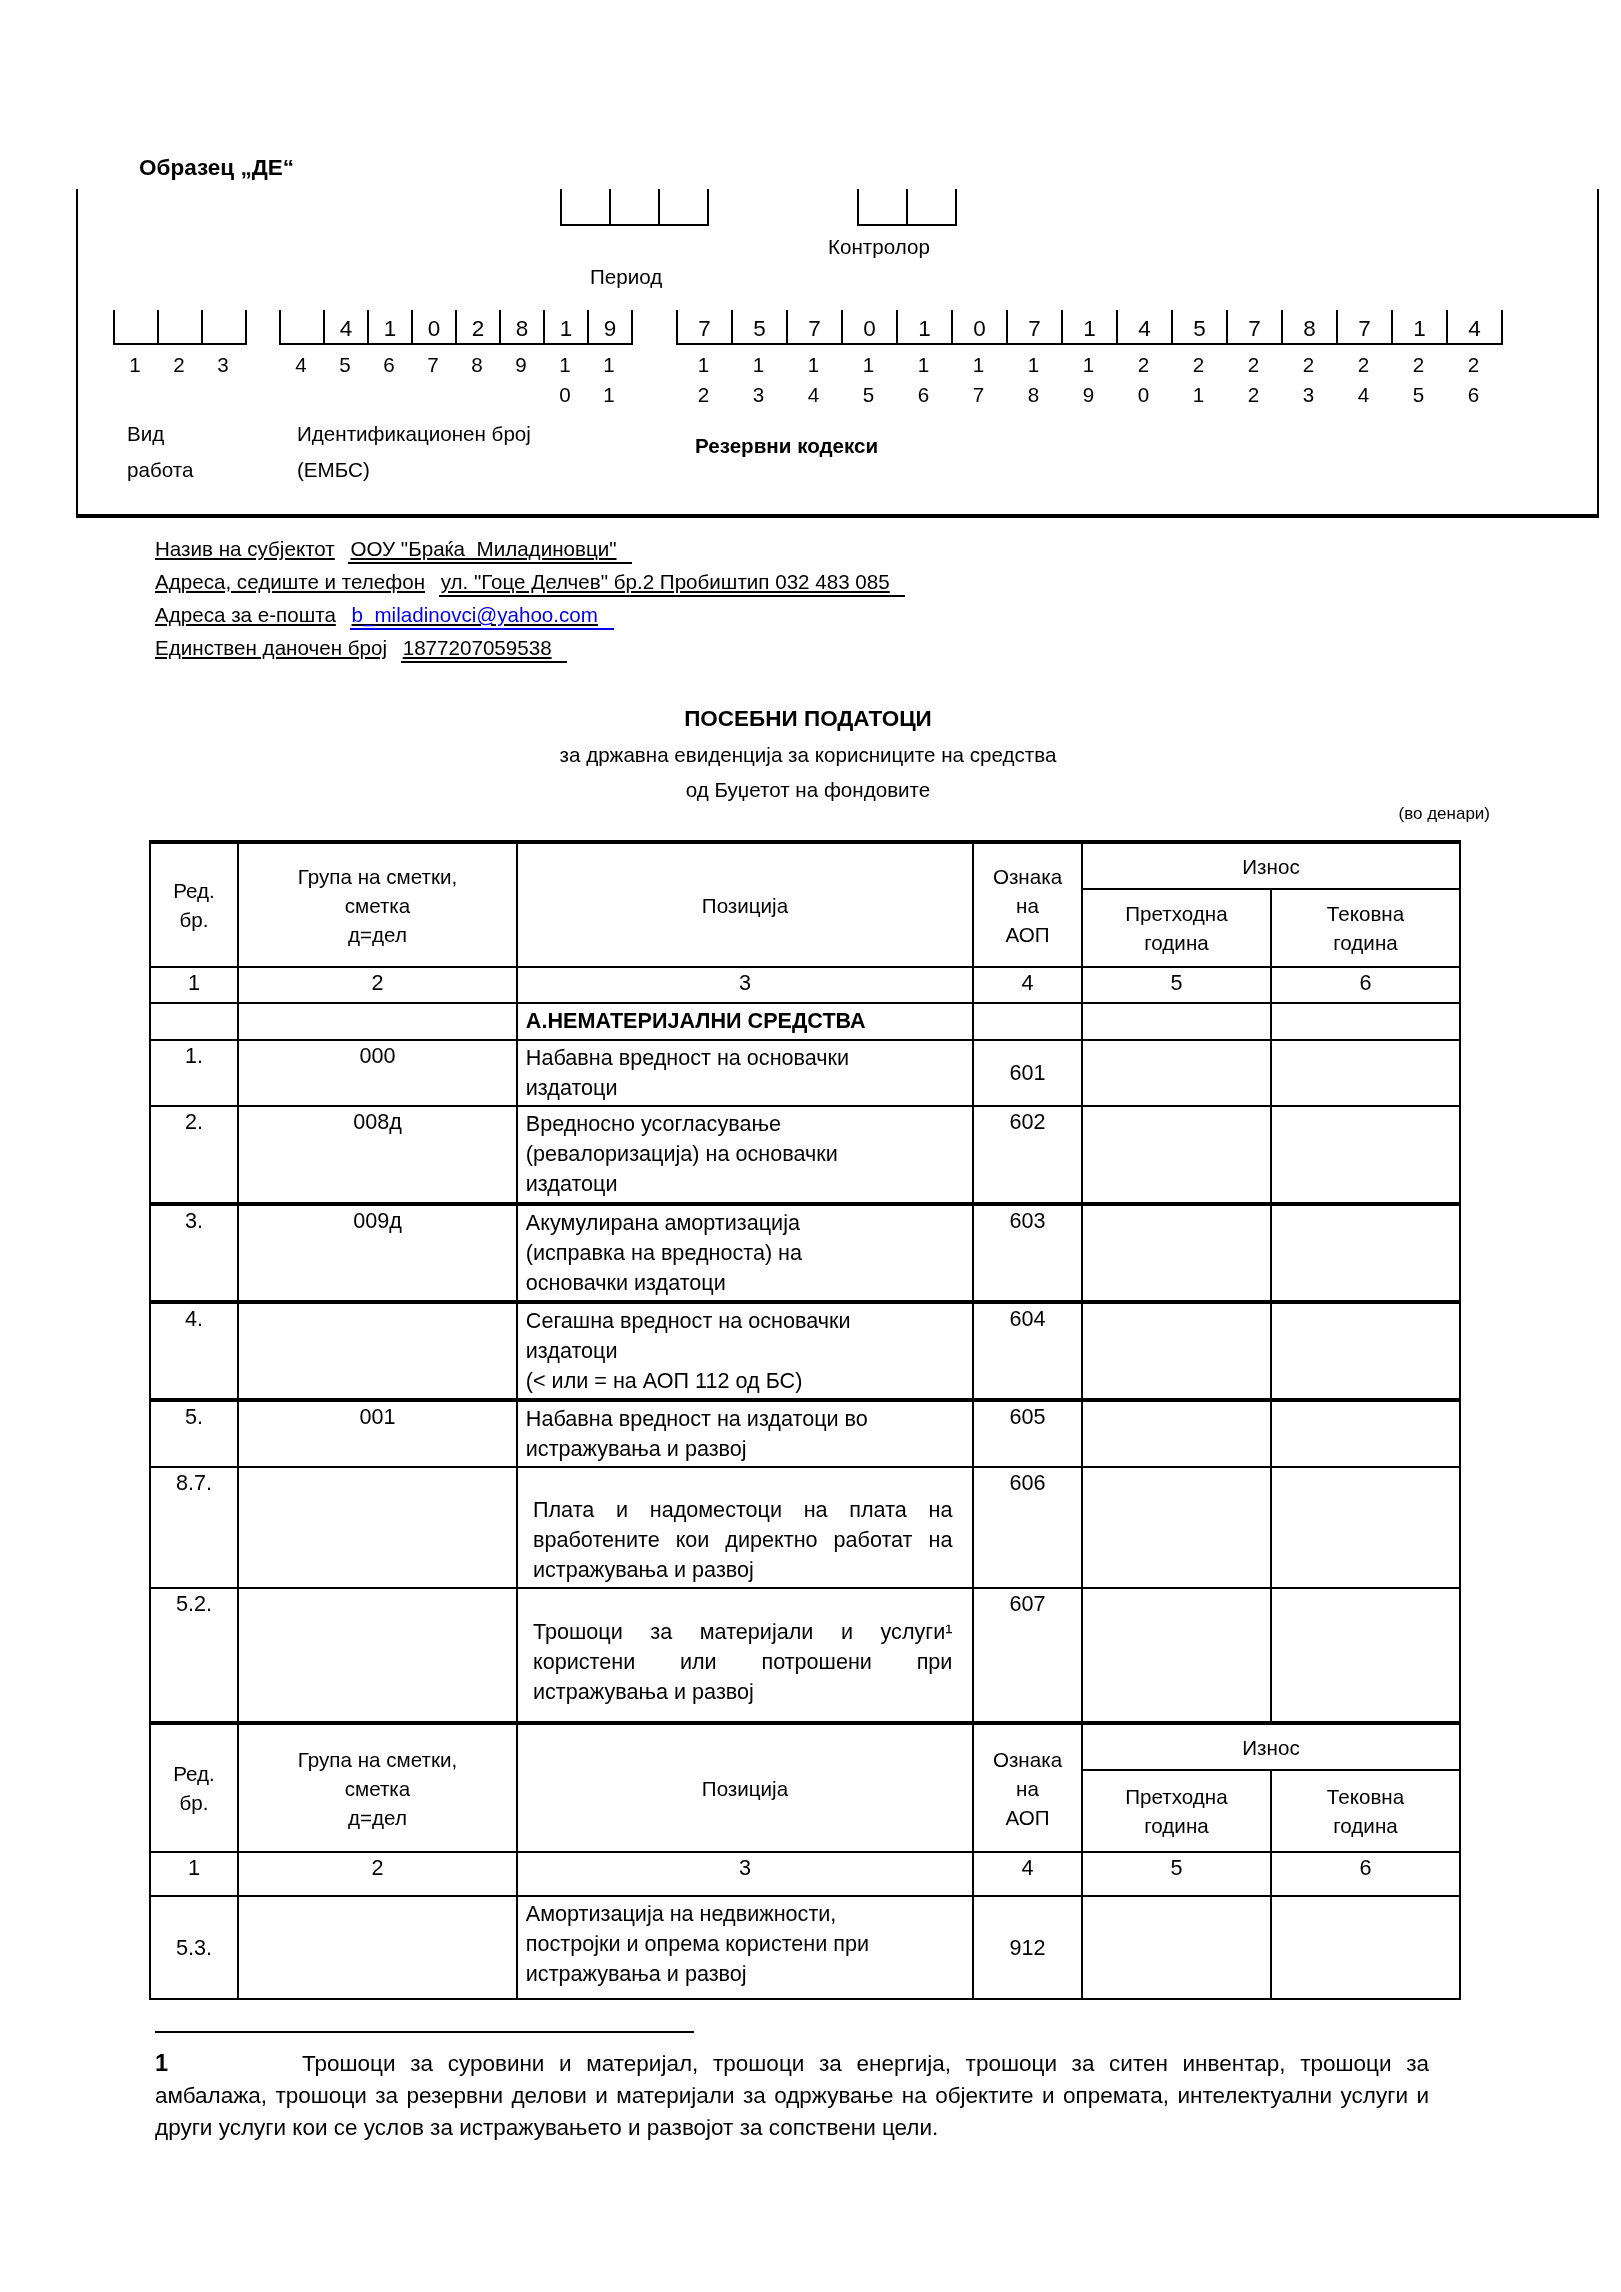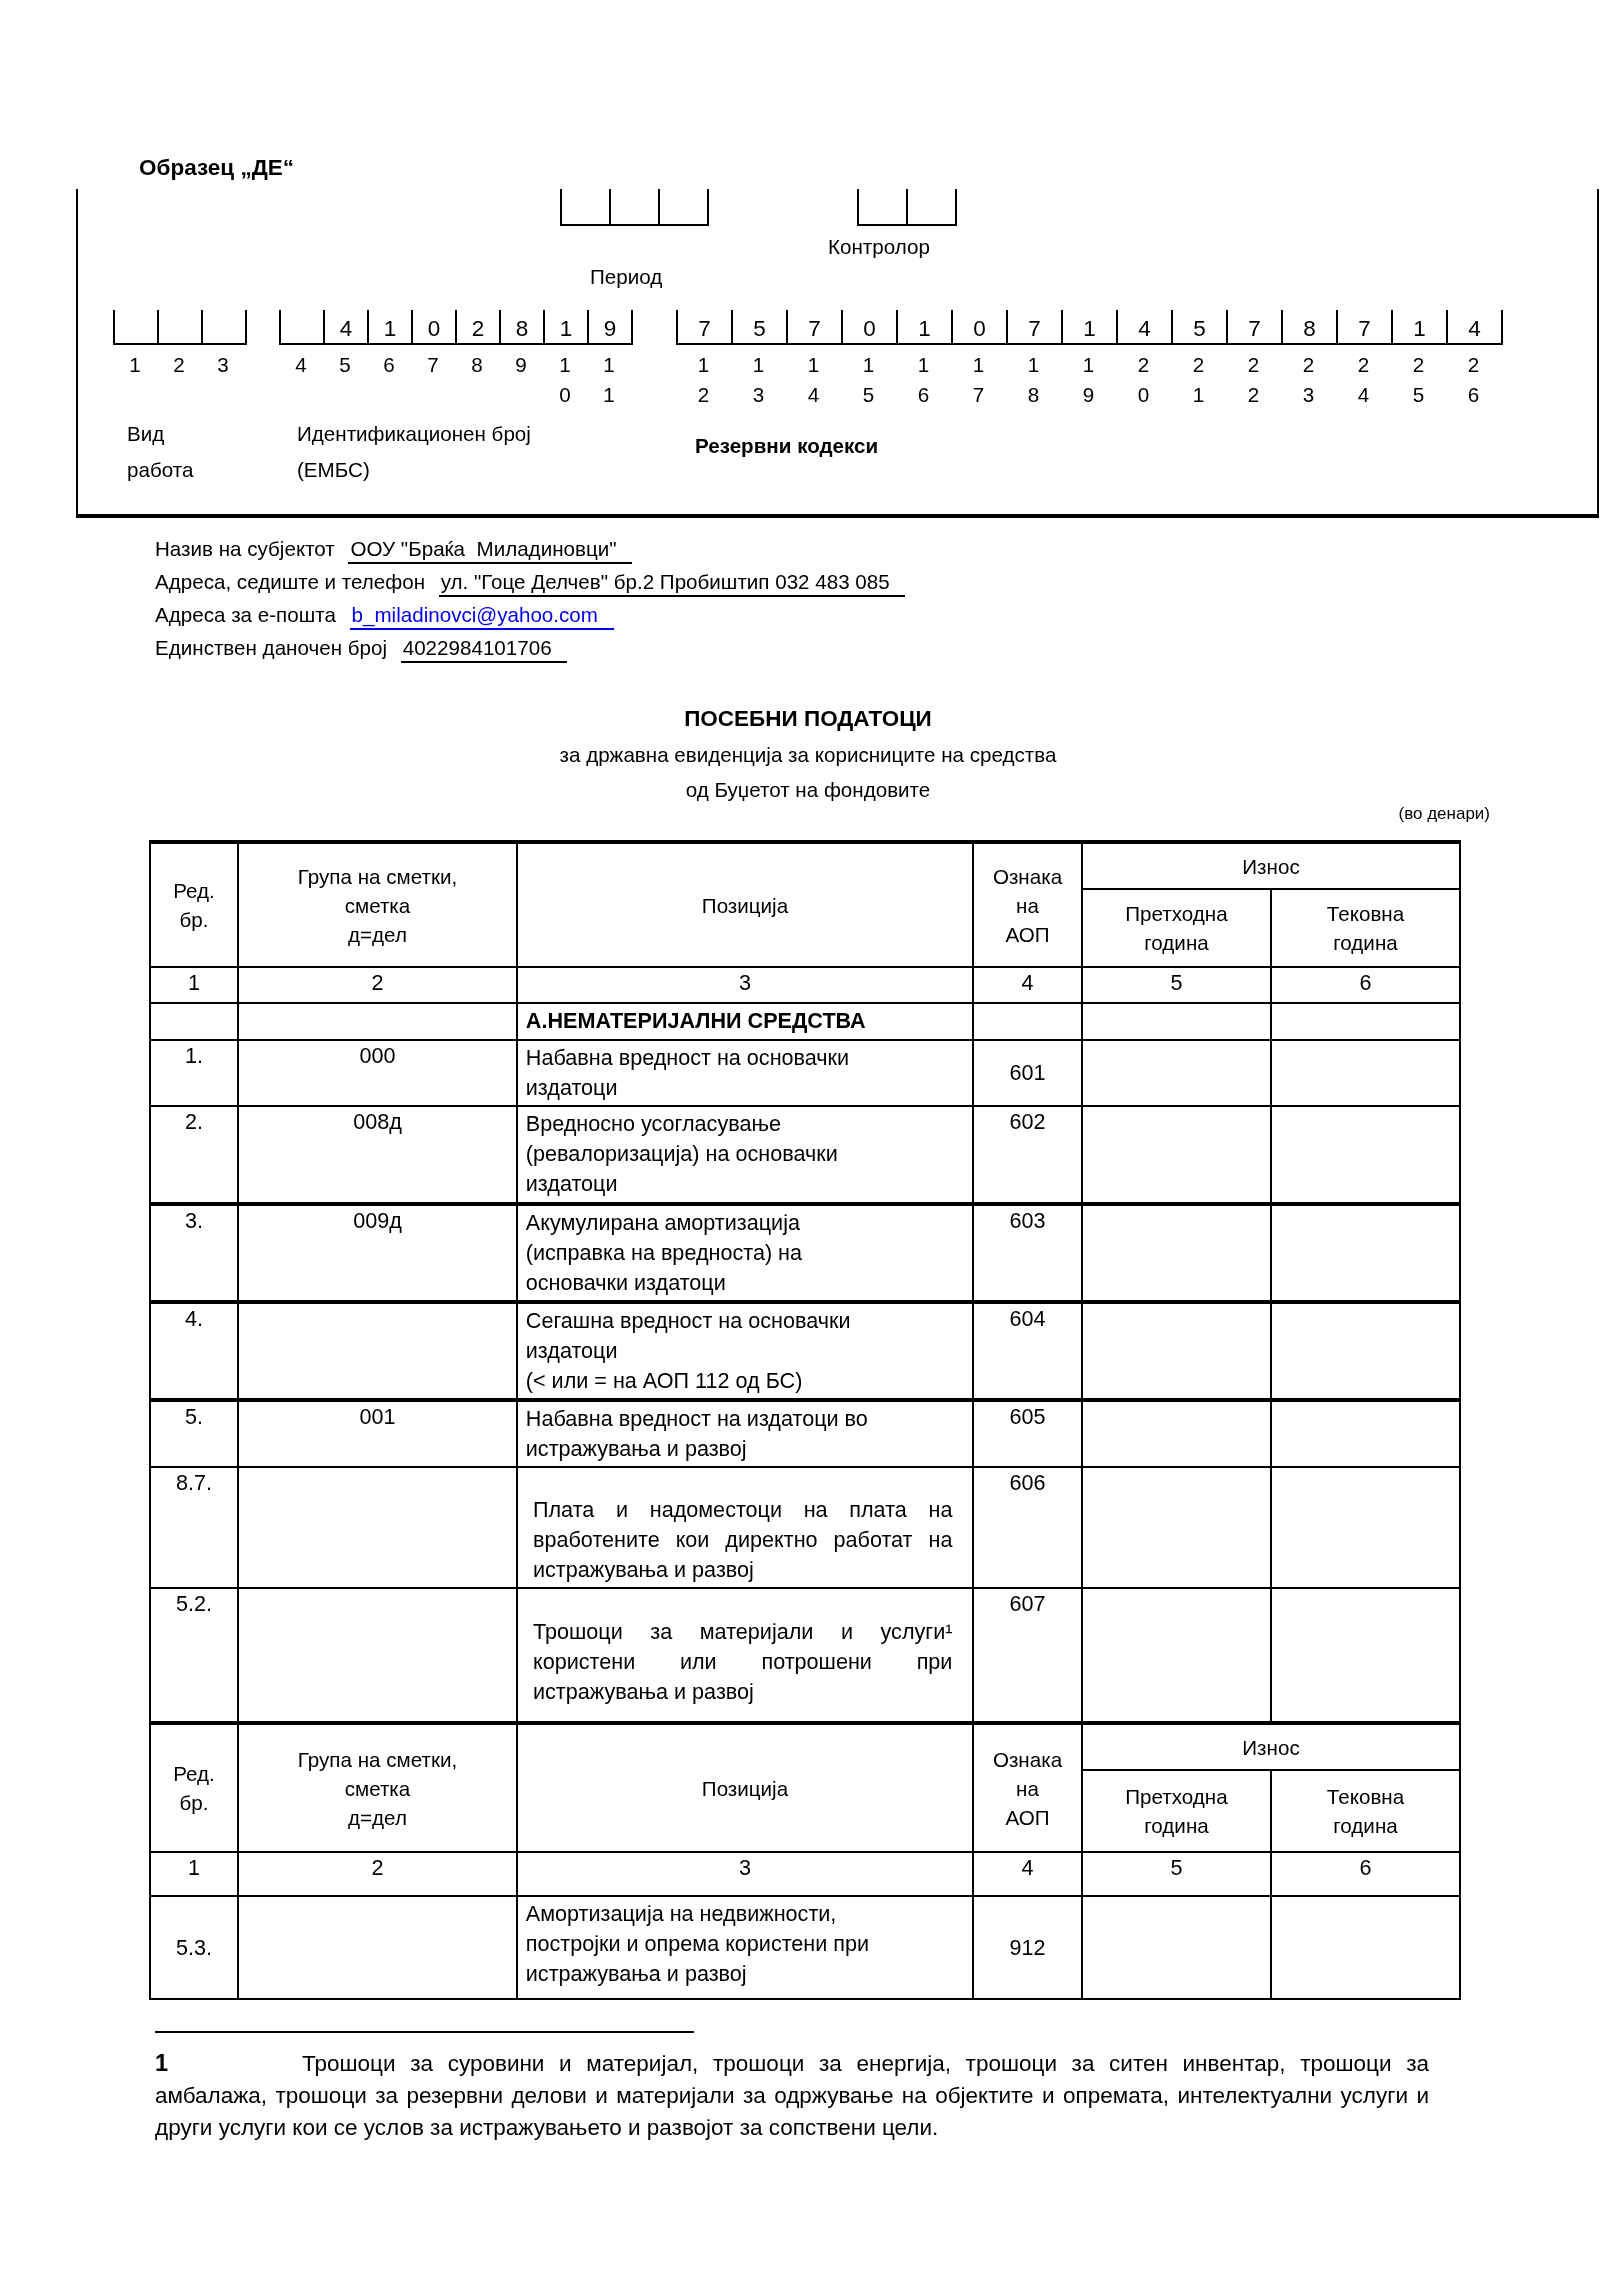--- a/index.html
+++ b/index.html
@@ -29,21 +29,21 @@
   .h37{height:33px;}
   .posrow{display:flex;}
   .posrow .pcell{
     width:calc(var(--cw) + 2px);text-align:center;font-size:20.6px;line-height:30px;
     white-space:pre-line;
   }
   .boxlabel{font-size:20.6px;line-height:36px;white-space:pre-line;}
   .smalllabel{font-size:20.6px;}
   
   .subject{left:155px;top:537px;font-size:20.6px;}
-  .subj-line{height:33px;display:flex;align-items:flex-start;}
+  .subj-line{height:33px;display:flex;align-items:flex-start;text-decoration:underline;}
   .subj-label{white-space:pre;}
   .subj-value{
     margin-left:13.7px;white-space:pre;
     border-bottom:2px solid #000;padding:0 15.7px 1px 2px;
   }
   .subj-value.email{color:#0000EE;border-bottom-color:#0000EE;}
   
   .heading{left:149px;top:706px;width:1318px;text-align:center;}
   .heading .h-title{font-size:22.5px;font-weight:bold;margin-bottom:10.8px;}
   .heading .h-sub{font-size:20.6px;margin-bottom:10.8px;}
@@ -193,21 +193,21 @@
     <div class="subj-line">
       <span class="subj-label">Адреса, седиште и телефон</span>
       <span class="subj-value">ул. "Гоце Делчев" бр.2 Пробиштип 032 483 085</span>
     </div>
     <div class="subj-line">
       <span class="subj-label">Адреса за е-пошта</span>
       <span class="subj-value email">b_miladinovci@yahoo.com</span>
     </div>
     <div class="subj-line">
       <span class="subj-label">Единствен даночен број</span>
-      <span class="subj-value">4022984101706</span>
+      <span class="subj-value">1877207059538</span>
     </div>
   </div>
 
   <div class="abs heading">
     <div class="h-title">ПОСЕБНИ ПОДАТОЦИ</div>
     <div class="h-sub">за државна евиденција за корисниците на средства</div>
     <div class="h-sub">од Буџетот на фондовите</div>
   </div>
   <div class="abs denari">(во денари)</div>
 

